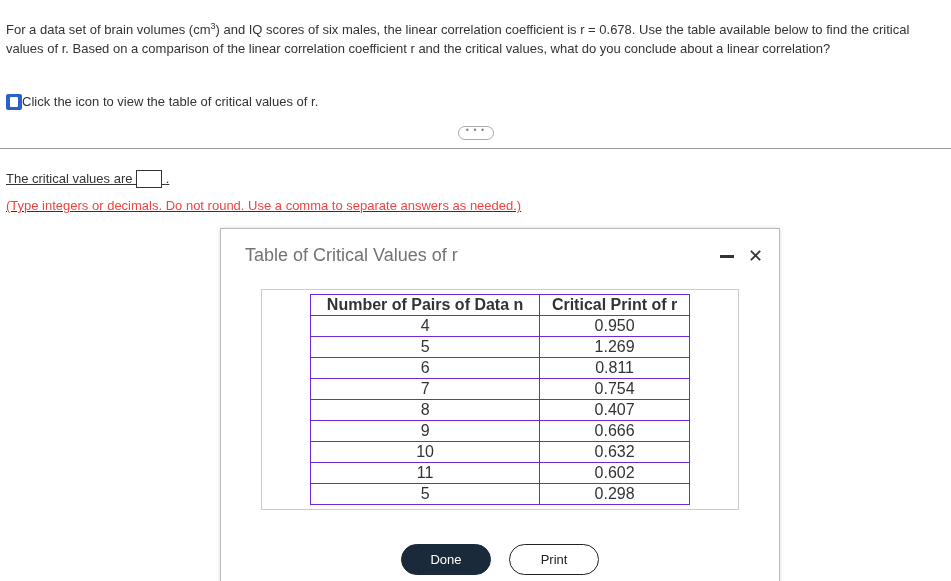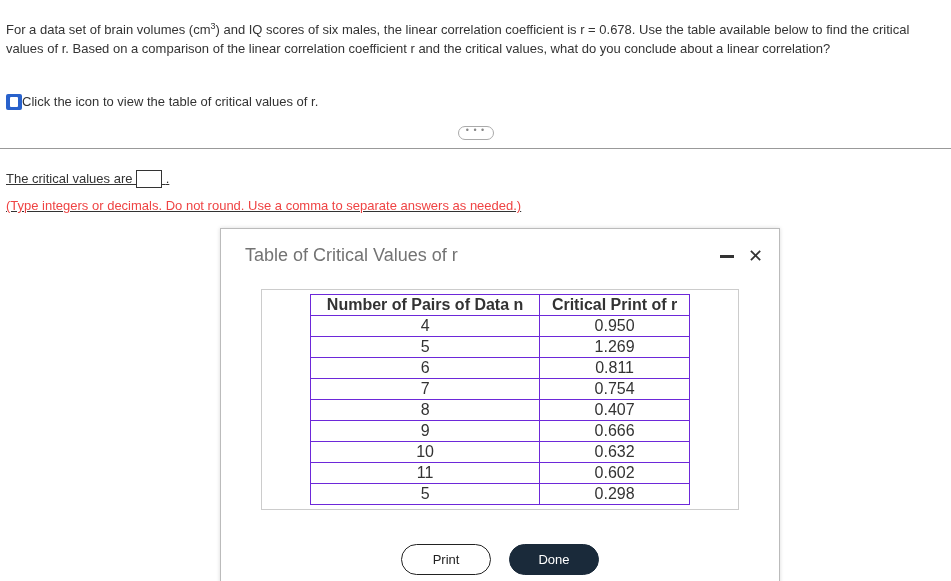--- a/index.html
+++ b/index.html
@@ -108,16 +108,16 @@
             <td>0.602</td>
           </tr>
           <tr>
             <td>5</td>
             <td>0.298</td>
           </tr>
         </tbody>
     </table>
   </div>
   <div class="btn-row">
+    <div class="btn btn-done">Done</div>
     <div class="btn btn-print">Print</div>
-    <div class="btn btn-done">Done</div>
   </div>
 </div>
 
 </body></html>

